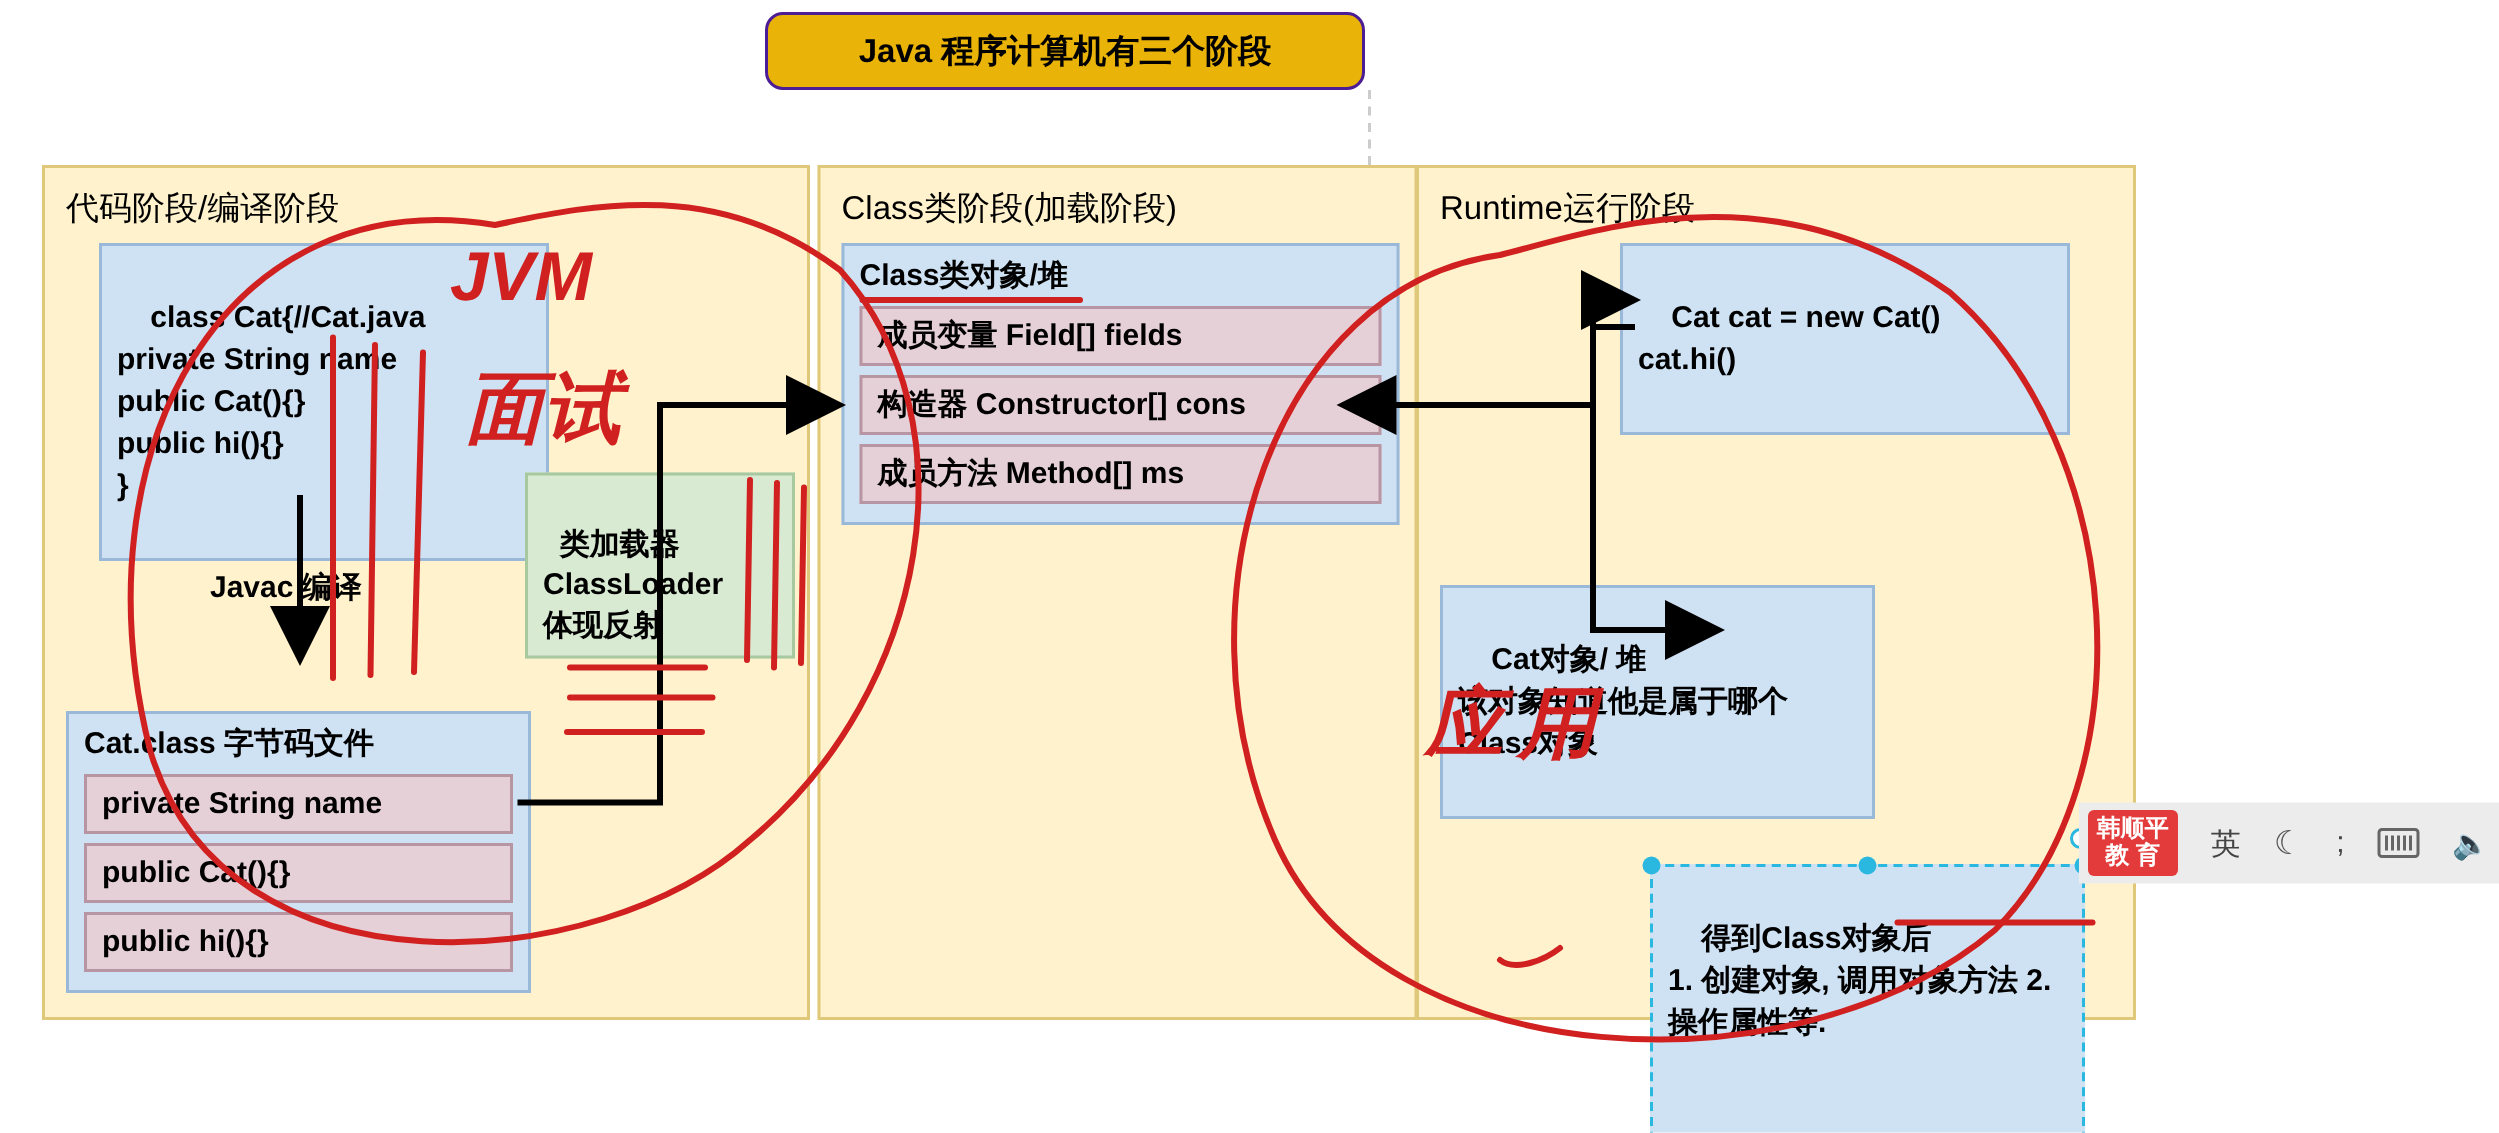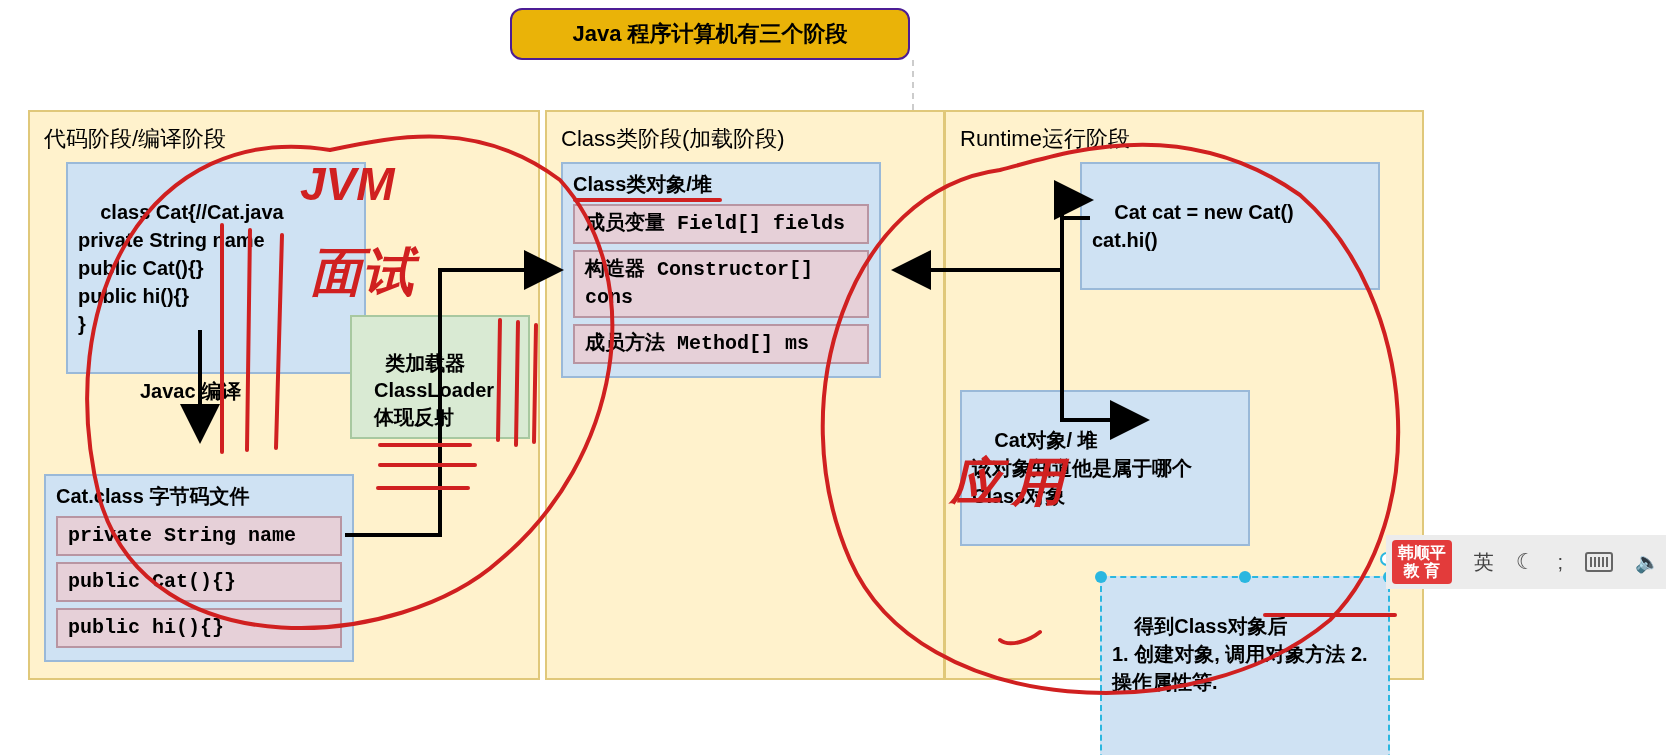--- a/index.html
+++ b/index.html
@@ -47,26 +47,25 @@
     font-weight: bold;
     line-height: 1.4;
   }
   .pink-box {
     background: #e6d0d8;
     border: 2px solid #b895a2;
     padding: 4px 10px;
     font-size: 20px;
     font-weight: bold;
     margin: 6px 0;
-    font-family: Liberation Mono, monospace;
   }
   .green-box {
     background: #d9ead3;
     border: 2px solid #a8c8a0;
-    padding: 6px 22px;
+    padding: 6px 10px;
     font-size: 20px;
     font-weight: bold;
     line-height: 1.35;
   }
   .arrow-label {
     position: absolute;
     font-size: 20px;
     font-weight: bold;
   }
   svg.overlay {
@@ -168,21 +167,21 @@
 <div class="arrow-label" style="left:140px; top:378px;">Javac 编译</div>
 
 <div class="green-box" style="position:absolute; left:350px; top:315px; width:180px; white-space:pre;">
   <span>类加载器
 ClassLoader
 体现反射</span>
 </div>
 
 <div class="stage" style="left:545px; top:110px; width:400px; height:570px;">
   <div class="stage-title">Class类阶段(加载阶段)</div>
-  <div class="blue-box" style="width:320px;">
+  <div class="blue-box" style="width:372px;">
     <div>Class类对象/堆</div>
     <div class="pink-box">成员变量 Field[] fields</div>
     <div class="pink-box">构造器 Constructor[] cons</div>
     <div class="pink-box">成员方法 Method[] ms</div>
   </div>
 </div>
 
 <div class="stage" style="left:944px; top:110px; width:480px; height:570px;">
   <div class="stage-title">Runtime运行阶段</div>
   <div class="blue-box" style="width:300px; margin-left:120px; white-space:pre;">

